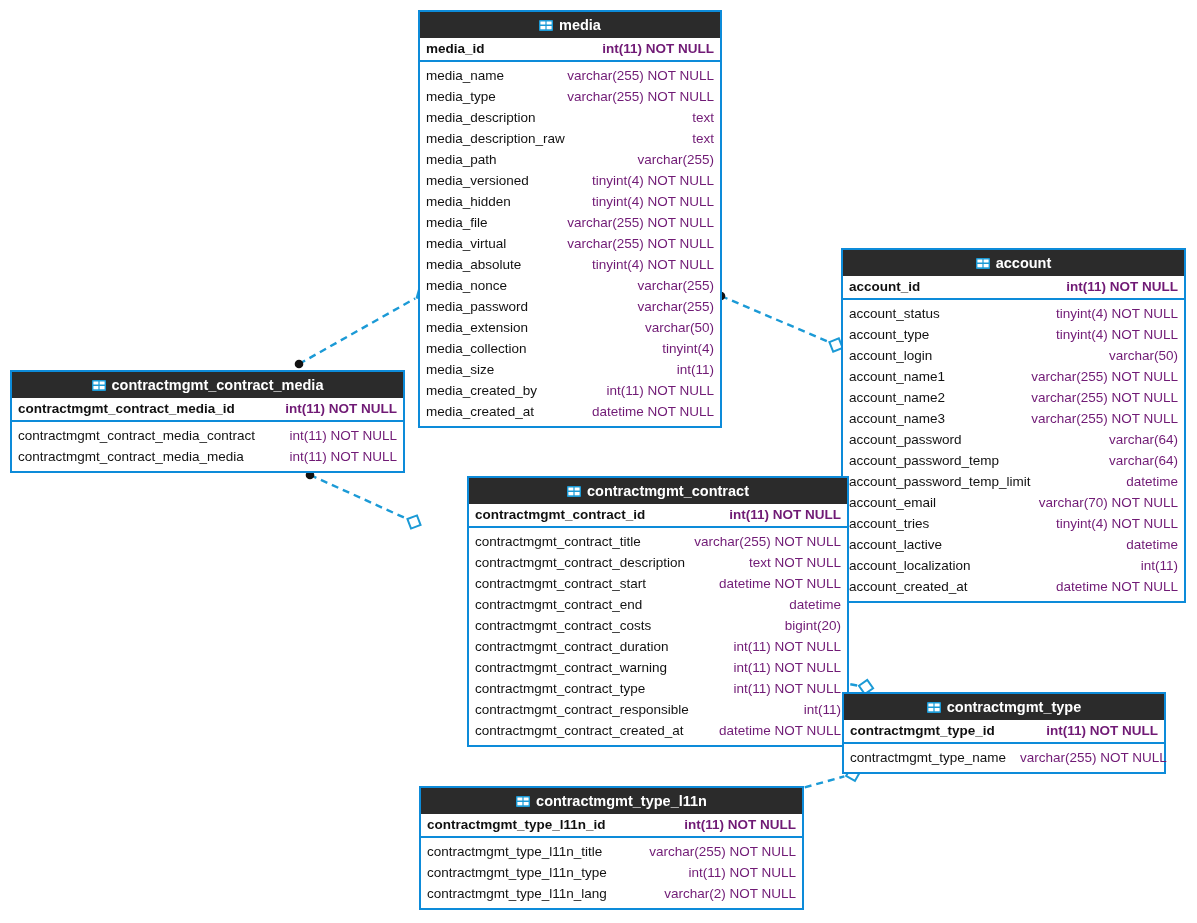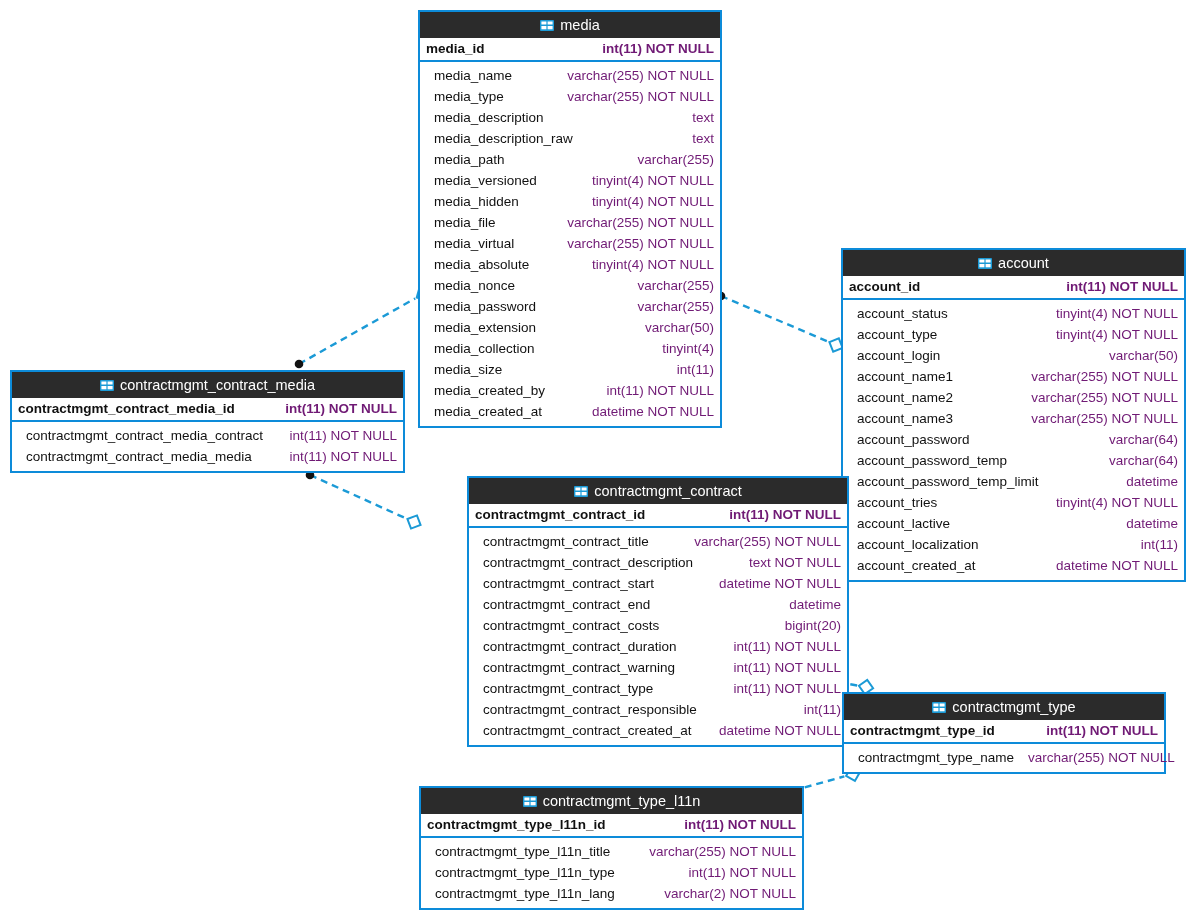--- a/index.html
+++ b/index.html
@@ -25,41 +25,42 @@
     color:#ffffff;
     font-size:14.5px;
     height:26px;
     line-height:26px;
     text-align:center;
     white-space:nowrap;
     display:flex;
     align-items:center;
     justify-content:center;
     gap:6px;
+    font-weight:bold;
   }
   .tbl-icon{
     display:inline-block;
     width:14px;height:11px;
     position:relative;
     flex:0 0 auto;
   }
   .tbl-icon svg{display:block;}
   .ent-pk{
     display:flex;
     justify-content:space-between;
     align-items:center;
     font-weight:bold;
     font-size:13.5px;
     color:#111111;
     padding:3px 6px 4px 6px;
     border-bottom:2px solid #0d8bd9;
     white-space:nowrap;
     gap:25px;
   }
-  .ent-body{padding:3px 0 4px 8px;}
+  .ent-body{padding:3px 0 4px 0;}
   .ent-row{
     display:flex;
     justify-content:space-between;
     align-items:center;
     font-size:13.5px;
     color:#111111;
     padding:1px 6px;
     line-height:19px;
     white-space:nowrap;
     gap:14px;
@@ -249,20 +250,24 @@
         </div>
       <div class="ent-row">
           <span>account_password_temp</span>
           <span class="col-type">varchar(64)</span>
         </div>
       <div class="ent-row">
           <span>account_password_temp_limit</span>
           <span class="col-type">datetime</span>
         </div>
       <div class="ent-row">
+          <span>account_email</span>
+          <span class="col-type">varchar(70) NOT NULL</span>
+        </div>
+      <div class="ent-row">
           <span>account_tries</span>
           <span class="col-type">tinyint(4) NOT NULL</span>
         </div>
       <div class="ent-row">
           <span>account_lactive</span>
           <span class="col-type">datetime</span>
         </div>
       <div class="ent-row">
           <span>account_localization</span>
           <span class="col-type">int(11)</span>

